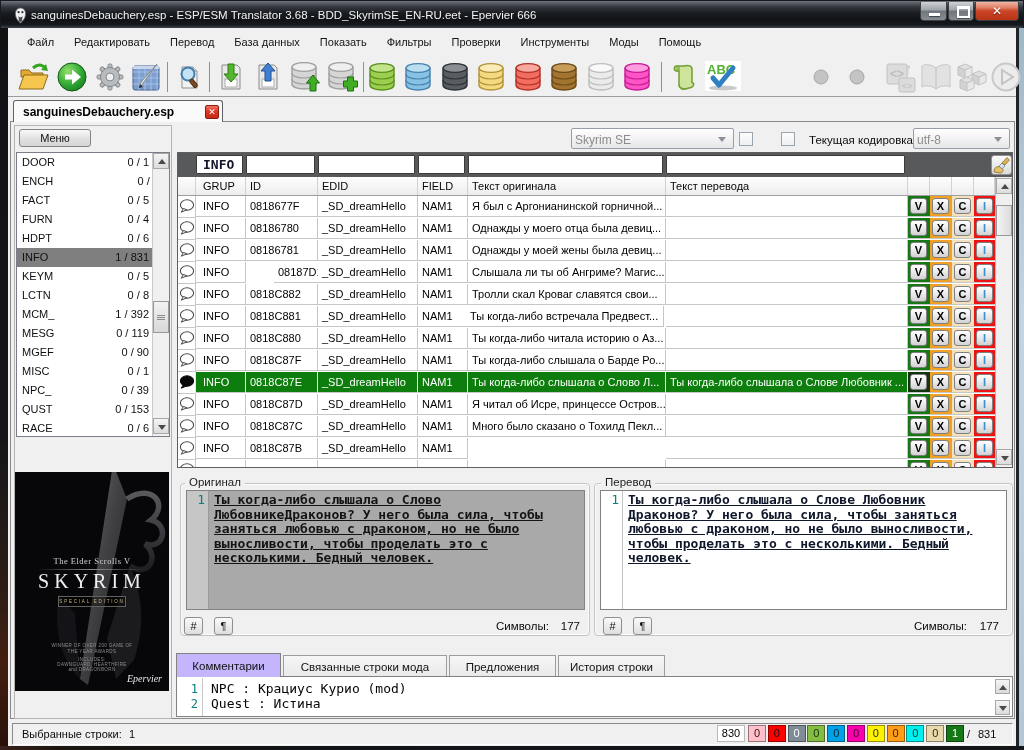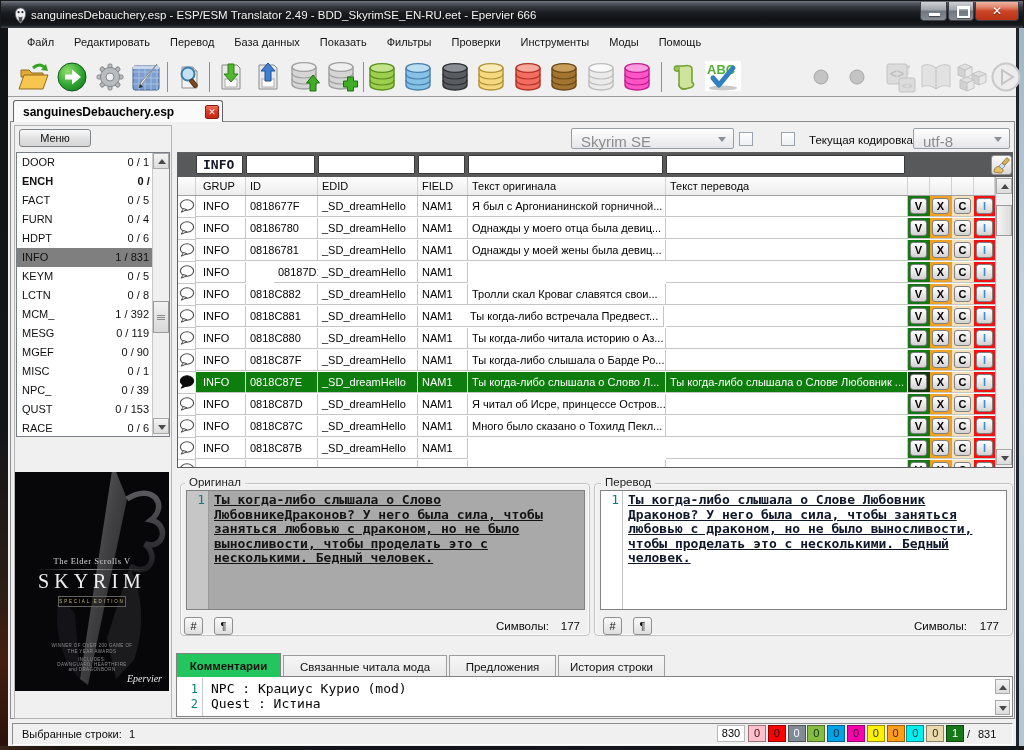--- a/index.html
+++ b/index.html
@@ -61,21 +61,21 @@
   #cover{left:15px;top:472px;width:154px;height:219px;background:#070709;overflow:hidden;}
   .cov-series{position:absolute;left:0;top:84px;width:154px;text-align:center;font-family:"Liberation Serif","DejaVu Serif",serif;font-size:8.5px;color:#d4d4d4;letter-spacing:.5px;}
   .cov-rule{position:absolute;left:22px;top:97px;width:110px;height:1px;background:linear-gradient(90deg,transparent,#888,transparent);}
   .cov-title{position:absolute;left:0;top:98px;width:154px;text-align:center;font-family:"Liberation Serif","DejaVu Serif",serif;font-size:20px;color:#efefef;letter-spacing:5px;}
   .cov-edition{position:absolute;left:43px;top:124px;width:66px;text-align:center;font-size:4.5px;color:#c9b67e;letter-spacing:1.8px;border:1px solid #62625e;padding:2px 0;background:rgba(0,0,0,.35);}
   .cov-small{position:absolute;left:0;width:154px;text-align:center;font-size:4.5px;color:#8f8f8f;letter-spacing:.4px;}
   .cov-beth{position:absolute;left:112px;top:201px;font-family:"Liberation Serif","DejaVu Serif",serif;font-style:italic;font-size:10px;color:#e9e9e9;}
 
   
   .combo{background:linear-gradient(180deg,#ffffff,#f0f0f2 60%,#e6e7ea);border:1px solid #989ea6;border-radius:2px;box-sizing:border-box;}
-  .combo .ctext{position:absolute;left:9px;top:4px;font-size:15px;color:#8c8c8c;}
+  .combo .ctext{position:absolute;left:3px;top:4px;font-size:12px;color:#8c8c8c;}
   .combo .carrow{position:absolute;right:7px;top:8px;width:0;height:0;border-left:4px solid transparent;border-right:4px solid transparent;border-top:5px solid #8a8f96;}
   #combo-game{left:571px;top:128px;width:163px;height:21px;}
   #combo-enc{left:913px;top:128px;width:97px;height:21px;}
   .checkbox{width:14px;height:14px;background:linear-gradient(180deg,#fdfdfd,#eef0f2);border:1px solid #9aa4ae;box-sizing:border-box;}
   #cb1{left:739px;top:132px;}
   #cb2{left:781px;top:132px;}
   #enc-label{left:801px;top:134px;font-size:11.5px;color:#0c0c0c;margin-left:8px;}
 
   
   #gridbox{left:177px;top:152px;width:836px;height:316px;border:1px solid #5f5f5f;box-sizing:border-box;background:#fff;}
@@ -109,21 +109,21 @@
   .lnum{position:absolute;top:1px;right:3px;font-family:"DejaVu Sans Mono","Liberation Mono",monospace;font-size:13px;color:#0e7d7d;}
   .edtext{position:absolute;left:27px;top:2px;font-family:"DejaVu Sans Mono","Liberation Mono",monospace;font-size:13px;font-weight:bold;line-height:14.5px;white-space:pre;color:#141414;text-decoration:underline;}
   #ed-trans .edtext{color:#0f172a;}
   .mini-btn{position:absolute;width:19px;height:18px;background:linear-gradient(180deg,#fafafa,#dedede);border:1px solid #8f8f8f;border-radius:3px;box-sizing:border-box;font-size:11px;color:#111;text-align:center;line-height:16px;}
   .chars-lbl{position:absolute;font-size:11.5px;color:#0a0a0a;}
   .chars-val{position:absolute;font-size:11.5px;color:#0a0a0a;}
 
   
   #cmt-panel{left:176px;top:676px;width:837px;height:41px;background:#fff;border:1px solid #828282;box-sizing:border-box;z-index:1;}
   .btab{position:absolute;box-sizing:border-box;font-size:11.5px;color:#111;text-align:center;}
-  .btab.active{background:#22c55e;border:1px solid #828282;border-bottom:none;font-weight:bold;z-index:2;}
+  .btab.active{background:#c4b5fd;border:1px solid #828282;border-bottom:none;font-weight:normal;z-index:2;}
   .btab.plain{background:linear-gradient(180deg,#f6f6f6,#e9e9e9);border:1px solid #9d9d9d;border-bottom:none;z-index:0;}
   #cmt-gutter{position:absolute;left:1px;top:1px;width:24px;height:38px;border-right:1px solid #c8c8c8;}
   .cnum{position:absolute;right:4px;font-family:"DejaVu Sans Mono","Liberation Mono",monospace;font-size:12px;color:#0e7d7d;}
   .cline{position:absolute;left:34px;font-family:"DejaVu Sans Mono","Liberation Mono",monospace;font-size:13px;color:#050505;white-space:pre;}
   #cmt-scroll .sbtn{left:0;}
 
   
   #statusbar{left:12px;top:723px;width:1001px;height:22px;background:#f0f0f0;border:1px solid;border-color:#8a8a8a #fdfdfd #fdfdfd #8a8a8a;box-sizing:border-box;}
   #status-left-label{position:absolute;left:9px;top:4px;font-size:11px;color:#0a0a0a;}
   #status-left-val{position:absolute;left:116px;top:4px;font-size:11px;color:#0a0a0a;}
@@ -137,21 +137,21 @@
 <div id="win">
 
   <div class="abs" id="leftborder"></div>
   <div class="abs" id="titlebar">
     <svg class="abs" id="app-icon" viewBox="0 0 15 17">
       <path d="M7.5 1 C11 1 13 4 12.5 8 C12.2 11 10.5 13.5 7.5 16 C4.5 13.5 2.8 11 2.5 8 C2 4 4 1 7.5 1 Z" fill="#f2f2f2" stroke="#60646a" stroke-width="0.8"></path>
       <circle cx="5.6" cy="5.2" r="1.1" fill="#2a2d33"></circle>
         <circle cx="9.4" cy="5.2" r="1.1" fill="#2a2d33"></circle>
       <path d="M5.4 9 C6.6 10.6 8.4 10.6 9.6 9 L9 14 C8.4 15.2 6.6 15.2 6 14 Z" fill="#4a4e55"></path>
     </svg>
-    <div class="abs" id="title-text">sanguinesDebauchery.esp - ESP/ESM Translator 2.49 - BDD_SkyrimSE_EN-RU.eet - Epervier 666</div>
+    <div class="abs" id="title-text">sanguinesDebauchery.esp - ESP/ESM Translator 3.68 - BDD_SkyrimSE_EN-RU.eet - Epervier 666</div>
     <div class="abs capbtn" id="btn-min">
         <div class="glyph-min"></div>
       </div>
     <div class="abs capbtn" id="btn-max">
         <div class="glyph-max"></div>
       </div>
     <div class="abs capbtn" id="btn-close">
         <div class="glyph-x">✕</div>
       </div>
   </div>
@@ -359,21 +359,21 @@
   </div>
 
   <div class="abs" id="sidebar-box"></div>
   <div class="abs" id="menu-btn">Меню</div>
   <div class="abs" id="grouplist">
     <div id="glist-rows">
         <div class="grow" style="width: 136px;">
           <div class="gl">DOOR</div>
           <div class="gc">0 / 1</div>
         </div>
-        <div class="grow" style="width: 152px; font-weight: bold;">
+        <div class="grow" style="width: 152px;">
           <div class="gl">ENCH</div>
           <div class="gc">0 / 16</div>
         </div>
         <div class="grow" style="width: 136px;">
           <div class="gl">FACT</div>
           <div class="gc">0 / 5</div>
         </div>
         <div class="grow" style="width: 136px;">
           <div class="gl">FURN</div>
           <div class="gc">0 / 4</div>
@@ -591,20 +591,21 @@
         <div class="tcell c-bub" style="left: 0px; width: 18px; height: 22px;">
           <svg width="16" height="15" viewBox="0 0 16 15" style="position:absolute;left:1px;top:3px;">
             <ellipse cx="8" cy="6" rx="6.6" ry="5.2" fill="#ffffff" stroke="#4a4a4a" stroke-width="1.1"></ellipse>
             <path d="M4.5 9.5 L2.2 13.2 L8 10.8 Z" fill="#ffffff" stroke="#4a4a4a" stroke-width="1"></path>
           </svg>
         </div>
         <div class="tcell" style="left: 18px; width: 50px; padding-left: 7px;">INFO</div>
         <div class="tcell" style="left: 68px; width: 72px; padding-left: 4px; margin-left: 28px;">08187D17</div>
         <div class="tcell" style="left: 140px; width: 100px; padding-left: 4px;">_SD_dreamHello</div>
         <div class="tcell" style="left: 240px; width: 50px; padding-left: 4px;">NAM1</div>
+        <div class="tcell" style="left: 290px; width: 198px; padding-left: 4px;">Слышала ли ты об Ангриме? Магис...</div>
         <div class="tcell" style="left: 488px; width: 242px; padding-left: 4px;"></div>
         <div class="acell" style="left: 730px; width: 22px; background: rgb(21, 120, 21);">
           <div class="abtn">V</div>
         </div>
         <div class="acell" style="left: 752px; width: 22px; background: rgb(240, 161, 37);">
           <div class="abtn">X</div>
         </div>
         <div class="acell" style="left: 774px; width: 22px; background: rgb(243, 225, 189);">
           <div class="abtn">C</div>
         </div>
@@ -903,21 +904,21 @@
       <div class="sbtn" style="top:0;width:15px;height:15px;">
           <div class="tri-up" style="left:3px;top:5px;border-left-width:4px;border-right-width:4px;border-bottom-width:5px;"></div>
         </div>
       <div class="sbtn" style="top:21px;width:15px;height:15px;">
           <div class="tri-dn" style="left:3px;top:5px;"></div>
         </div>
     </div>
   </div>
   <div id="btabs">
       <div class="abs btab active" style="left: 176px; top: 653px; width: 105px; height: 24px; line-height: 24px;">Комментарии</div>
-      <div class="abs btab plain" style="left: 283px; top: 655px; width: 164px; height: 22px; line-height: 22px;">Связанные читала мода</div>
+      <div class="abs btab plain" style="left: 283px; top: 655px; width: 164px; height: 22px; line-height: 22px;">Связанные строки мода</div>
       <div class="abs btab plain" style="left: 449px; top: 655px; width: 107px; height: 22px; line-height: 22px;">Предложения</div>
       <div class="abs btab plain" style="left: 558px; top: 655px; width: 107px; height: 22px; line-height: 22px;">История строки</div>
     </div>
 
   <div class="abs" id="statusbar">
     <div id="status-left-label">Выбранные строки:</div>
     <div id="status-left-val">1</div>
     <div id="counters">
         <div class="cntbox" style="left: 704px; width: 28px; background: rgb(255, 255, 255); color: rgb(0, 0, 0); border-color: rgb(185, 185, 185);">830</div>
         <div class="cntbox" style="left: 735px; width: 18px; background: rgb(255, 192, 203); color: rgb(60, 13, 13);">0</div>

